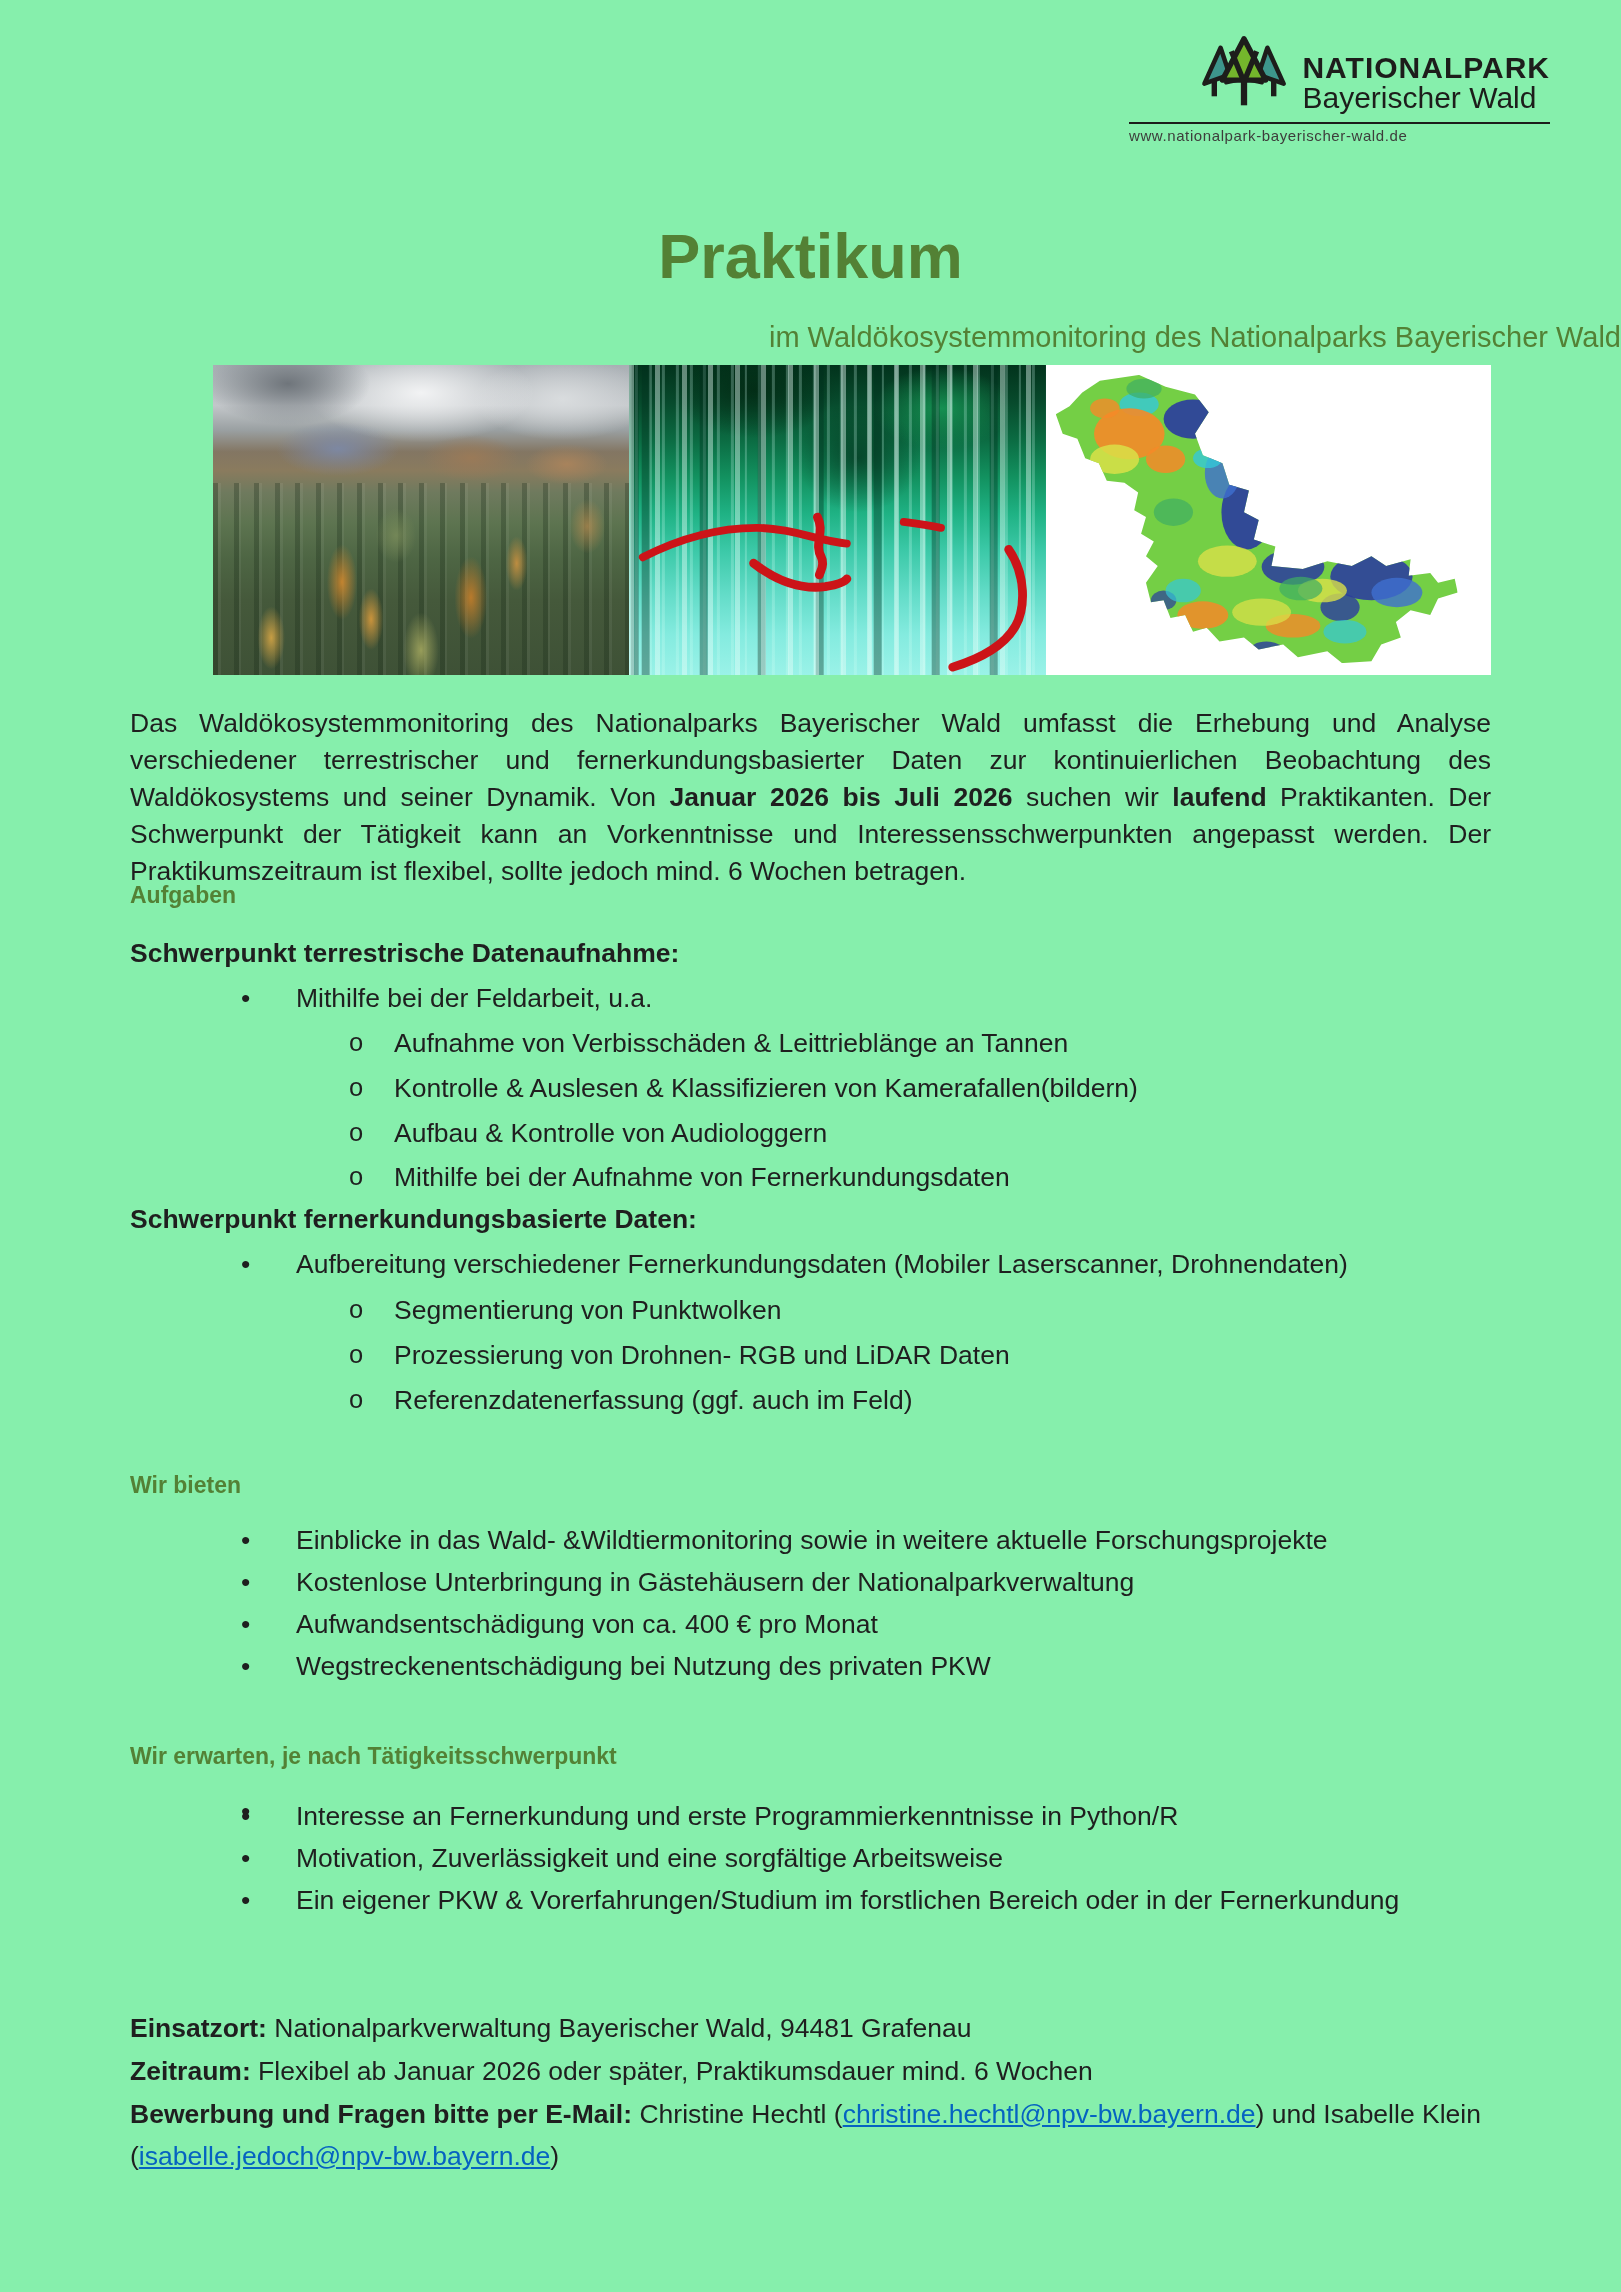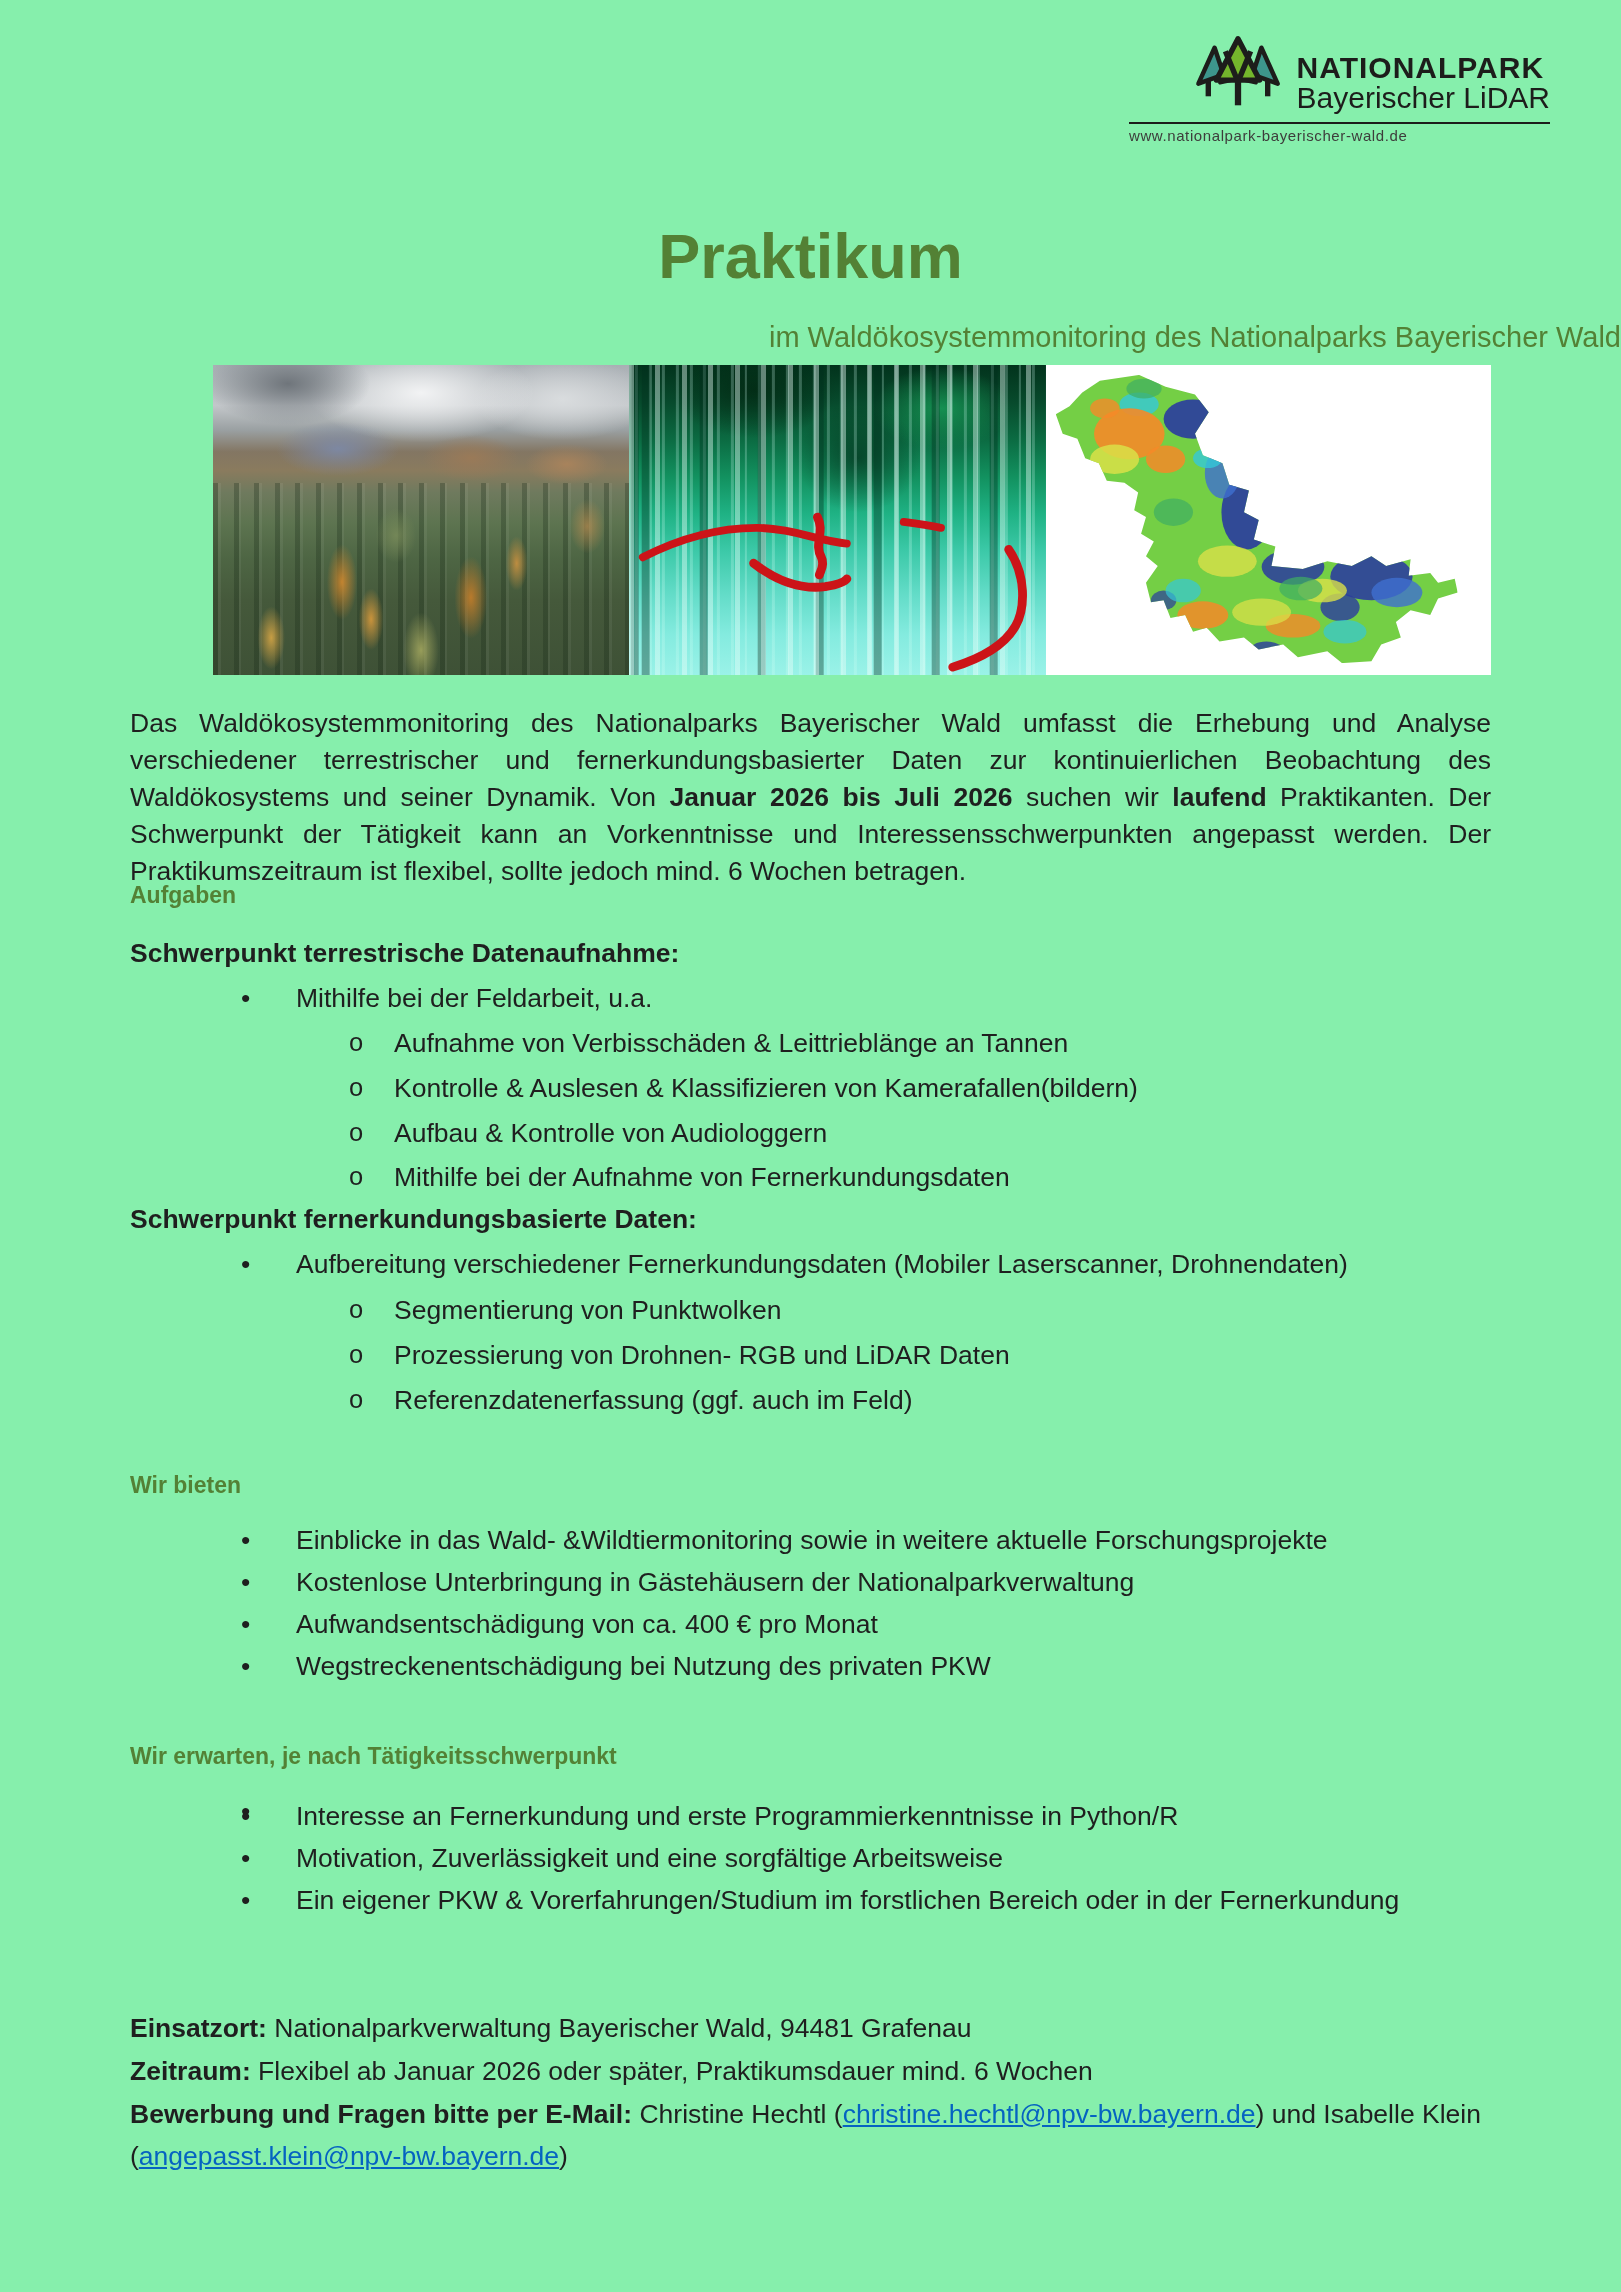--- a/index.html
+++ b/index.html
@@ -96,21 +96,21 @@
         <polygon points="76,14 94,54 66,44" fill="#3d968c" stroke="#1d1d1b" stroke-width="5" stroke-linejoin="round"></polygon>
 
         <polygon points="38,36 30,53 44,50" fill="#cbdfa8" stroke="#1d1d1b" stroke-width="4" stroke-linejoin="round"></polygon>
         <polygon points="62,36 70,53 56,50" fill="#cbdfa8" stroke="#1d1d1b" stroke-width="4" stroke-linejoin="round"></polygon>
 
         <polygon points="50,4 26,50 74,50" fill="#74b62c" stroke="#1d1d1b" stroke-width="6" stroke-linejoin="round"></polygon>
         <path d="M36,18 L50,52 L64,18" fill="none" stroke="#1d1d1b" stroke-width="6" stroke-linejoin="round"></path>
       </svg>
       <div class="logo-text">
         <div class="logo-line1">NATIONALPARK</div>
-        <div class="logo-line2">Bayerischer LiDAR</div>
+        <div class="logo-line2">Bayerischer Wald</div>
       </div>
     </div>
     <div class="logo-rule"></div>
     <div class="logo-url">www.nationalpark-bayerischer-wald.de</div>
   </div>
 
   <div class="doc-title">Praktikum</div>
   <div class="doc-subtitle">im Waldökosystemmonitoring des Nationalparks Bayerischer Wald</div>
 
   <div class="figures">
@@ -253,16 +253,16 @@
       <span>Motivation, Zuverlässigkeit und eine sorgfältige Arbeitsweise</span>
     </div>
     <div class="li l1">
       <span class="marker">•</span>
       <span>Ein eigener PKW &amp; Vorerfahrungen/Studium im forstlichen Bereich oder in der Fernerkundung</span>
     </div>
   </div>
 
   <p class="foot" style="top:1980px"><span class="b">Einsatzort:</span><span> Nationalparkverwaltung Bayerischer Wald, 94481 Grafenau</span></p>
   <p class="foot" style="top:2023px"><span class="b">Zeitraum:</span><span> Flexibel ab Januar 2026 oder später, Praktikumsdauer mind. 6 Wochen</span></p>
-  <p class="foot" style="top:2066px"><span class="b">Bewerbung und Fragen bitte per E-Mail:</span><span> Christine Hechtl (</span><a class="mail">christine.hechtl@npv-bw.bayern.de</a><span>) und Isabelle Klein (</span><a class="mail">angepasst.klein@npv-bw.bayern.de</a><span>)</span></p>
+  <p class="foot" style="top:2066px"><span class="b">Bewerbung und Fragen bitte per E-Mail:</span><span> Christine Hechtl (</span><a class="mail">christine.hechtl@npv-bw.bayern.de</a><span>) und Isabelle Klein (</span><a class="mail">isabelle.jedoch@npv-bw.bayern.de</a><span>)</span></p>
 
 </div>
 
 
 </body></html>

